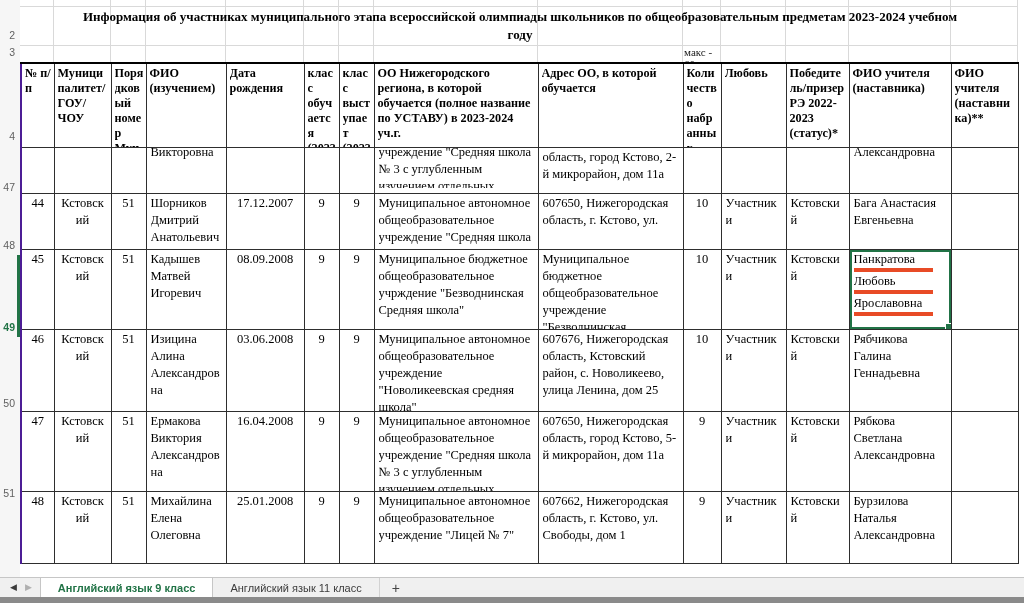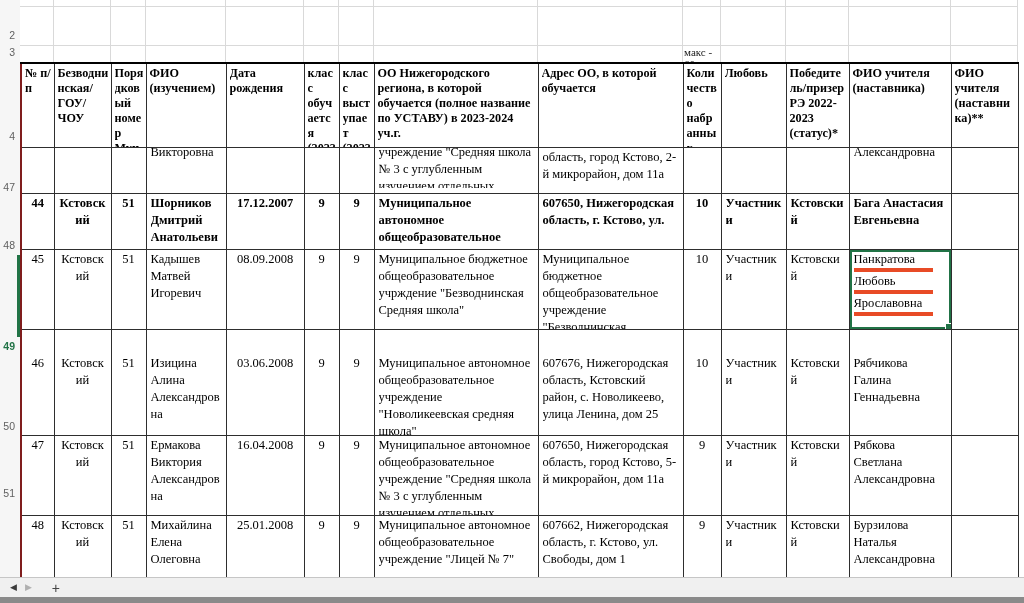--- a/index.html
+++ b/index.html
@@ -22,27 +22,27 @@
   .max-note { position:absolute; left:684px; top:46px; width:36px; height:16px; overflow:hidden;
               font-size:11px; line-height:12px; color:#1a1a1a; }
 
   
   table.sheet { position:absolute; left:20px; top:62px; border-collapse:collapse; table-layout:fixed;
                 width:997px; font-size:12.5px; line-height:17px; }
   td, th { border:1px solid #2e2e2e; vertical-align:top; padding:1px 4px 0 4px;
            overflow:hidden; word-wrap:break-word; overflow-wrap:anywhere; text-align:left; }
   thead th { font-weight:bold; font-size:12.2px; line-height:15px; padding:2px 2px 0 3px;
              border-top:2px solid #000; background:#fff; }
-  td:first-child, th:first-child { border-left:2px solid #7f1d1d; }
+  td:first-child, th:first-child { border-left:2px solid #4c1d95; }
   .cc { overflow:hidden; }
   tr.h4  .cc { height:81px; }
   tr.h47 .cc { height:44px; }
-  tr.h48 .cc { height:54px;font-weight:bold; }
+  tr.h48 .cc { height:54px; }
   tr.h49 .cc { height:78px; }
-  tr.h50 .cc { height:80px;margin-top:24px; }
+  tr.h50 .cc { height:80px; }
   tr.h51 .cc { height:78px; }
   tr.h52 .cc { height:70px; }
   .num { text-align:center; }
   .cut { margin-top:-5px; }
   td.sel { box-shadow:inset 0 0 0 2px #217346; position:relative; padding-right:18px; }
   .fill-handle { position:absolute; right:-1px; bottom:-1px; width:7px; height:7px;
                  background:#217346; border:1px solid #fff; }
   .uline { border-bottom:4px solid #e84b26; margin-bottom:1px; }
 
   
@@ -64,41 +64,42 @@
 
 <div class="stage">
 
   <div class="gutter"></div>
   <div class="gutter-accent"></div>
   <div class="rowlabel" style="top:29px">2</div>
   <div class="rowlabel" style="top:46px">3</div>
   <div class="rowlabel" style="top:130px">4</div>
   <div class="rowlabel" style="top:181px">47</div>
   <div class="rowlabel" style="top:239px">48</div>
-  <div class="rowlabel g-sel" style="top:340px">49</div>
-  <div class="rowlabel" style="top:420px">50</div>
+  <div class="rowlabel g-sel" style="top:321px">49</div>
+  <div class="rowlabel" style="top:397px">50</div>
   <div class="rowlabel" style="top:487px">51</div>
 
   <div class="hline" style="top:6px"></div>
   <div class="hline" style="top:45px"></div>
   <div class="vline" style="left:53px"></div>
   <div class="vline" style="left:110px"></div>
   <div class="vline" style="left:145px"></div>
   <div class="vline" style="left:225px"></div>
   <div class="vline" style="left:303px"></div>
   <div class="vline" style="left:338px"></div>
   <div class="vline" style="left:373px"></div>
   <div class="vline" style="left:537px"></div>
   <div class="vline" style="left:682px"></div>
   <div class="vline" style="left:720px"></div>
   <div class="vline" style="left:785px"></div>
   <div class="vline" style="left:848px"></div>
   <div class="vline" style="left:950px"></div>
   <div class="vline" style="left:1017px"></div>
 
+  <div class="title-row">Информация об участниках  муниципального этапа всероссийской олимпиады школьников по общеобразовательным предметам  2023-2024 учебном году</div>
   <div class="max-note">макс - 60</div>
 
   <table class="sheet">
     <colgroup>
       <col style="width:33px">
         <col style="width:57px">
         <col style="width:35px">
         <col style="width:80px">
       <col style="width:78px">
         <col style="width:35px">
@@ -110,21 +111,21 @@
         <col style="width:63px">
       <col style="width:102px">
         <col style="width:67px">
     </colgroup>
     <thead>
       <tr class="h4">
         <th>
             <div class="cc">№ п/п</div>
           </th>
         <th>
-            <div class="cc">Безводнинская/ГОУ/ЧОУ</div>
+            <div class="cc">Муниципалитет/ГОУ/ЧОУ</div>
           </th>
         <th>
             <div class="cc">Порядковый номер Мун</div>
           </th>
         <th>
             <div class="cc">ФИО (изучением)</div>
           </th>
         <th>
             <div class="cc">Дата рождения</div>
           </th>
@@ -428,17 +429,19 @@
           </td>
       </tr>
     </tbody>
   </table>
 
   <div class="tabbar">
     <div class="tabnav">
       <span class="arrow">◀</span>
       <span class="arrow dim">▶</span>
     </div>
+    <div class="tab active">Английский язык 9 класс</div>
+    <div class="tab">Английский язык 11 класс</div>
     <div class="tab-add">+</div>
   </div>
   <div class="bottomstrip"></div>
 
 </div>
 
 </body></html>

